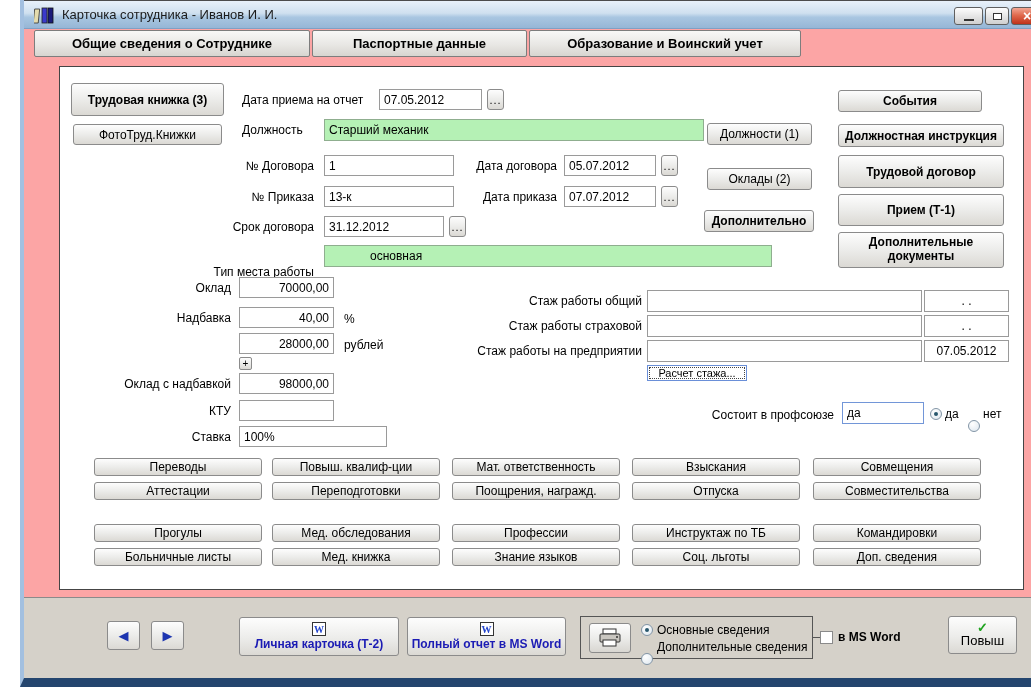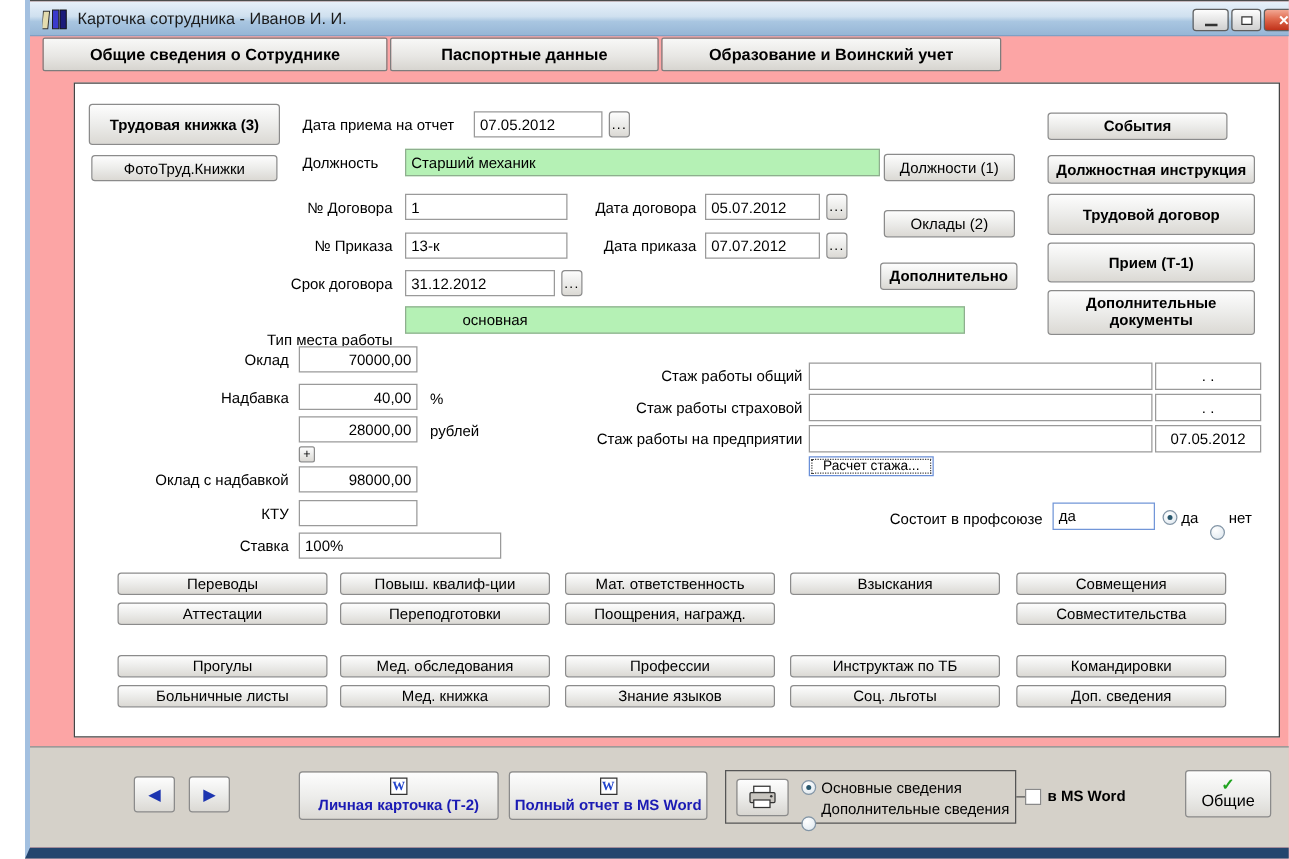--- a/index.html
+++ b/index.html
@@ -161,21 +161,21 @@
 
   <div class="btn abs" style="left:215px;top:357px;width:13px;height:13px;font-size:10px;border-radius:2px;">+</div>
 
   <div class="lbl r abs" style="left:90px;top:374px;width:117px;height:20px;text-align:right;">Оклад с надбавкой</div>
   <div class="input num abs" style="left:215px;top:373px;width:95px;height:21px;">98000,00</div>
 
   <div class="lbl r abs" style="left:120px;top:401px;width:87px;height:20px;">КТУ</div>
   <div class="input num abs" style="left:215px;top:400px;width:95px;height:21px;"></div>
 
   <div class="lbl r abs" style="left:120px;top:427px;width:87px;height:20px;">Ставка</div>
-  <div class="input abs" style="left:215px;top:426px;width:162px;height:21px;text-align:center;">100%</div>
+  <div class="input abs" style="left:215px;top:426px;width:148px;height:21px;text-align:center;">100%</div>
 
   <div class="lbl r abs" style="left:430px;top:291px;width:188px;height:20px;">Стаж работы общий</div>
   <div class="input abs" style="left:623px;top:290px;width:275px;height:22px;"></div>
   <div class="input center abs" style="left:900px;top:290px;width:85px;height:22px;">. .</div>
 
   <div class="lbl r abs" style="left:430px;top:316px;width:188px;height:20px;">Стаж работы страховой</div>
   <div class="input abs" style="left:623px;top:315px;width:275px;height:22px;"></div>
   <div class="input center abs" style="left:900px;top:315px;width:85px;height:22px;">. .</div>
 
   <div class="lbl r abs" style="left:430px;top:341px;width:188px;height:20px;">Стаж работы на предприятии</div>
@@ -193,20 +193,21 @@
 
   <div class="btn gbtn gc1 gr1">Переводы</div>
   <div class="btn gbtn gc2 gr1">Повыш. квалиф-ции</div>
   <div class="btn gbtn gc3 gr1">Мат. ответственность</div>
   <div class="btn gbtn gc4 gr1">Взыскания</div>
   <div class="btn gbtn gc5 gr1">Совмещения</div>
 
   <div class="btn gbtn gc1 gr2">Аттестации</div>
   <div class="btn gbtn gc2 gr2">Переподготовки</div>
   <div class="btn gbtn gc3 gr2">Поощрения, награжд.</div>
+  <div class="btn gbtn gc4 gr2">Отпуска</div>
   <div class="btn gbtn gc5 gr2">Совместительства</div>
 
   <div class="btn gbtn gc1 gr3">Прогулы</div>
   <div class="btn gbtn gc2 gr3">Мед. обследования</div>
   <div class="btn gbtn gc3 gr3">Профессии</div>
   <div class="btn gbtn gc4 gr3">Инструктаж по ТБ</div>
   <div class="btn gbtn gc5 gr3">Командировки</div>
 
   <div class="btn gbtn gc1 gr4">Больничные листы</div>
   <div class="btn gbtn gc2 gr4">Мед. книжка</div>
@@ -246,16 +247,16 @@
     <div class="radio abs" style="left:60px;top:24px;"></div>
     <div class="rlbl abs" style="left:76px;top:23px;">Дополнительные сведения</div>
   </div>
 
   <div class="abs" style="left:789px;top:637px;width:7px;height:1px;background:#555;"></div>
   <div class="checkbox abs" style="left:796px;top:631px;"></div>
   <div class="rlbl abs" style="left:814px;top:630px;font-weight:bold;">в MS Word</div>
 
   <div class="enter-btn">
     <span class="chk">✓</span>
-    <span class="cap">Общие</span>
+    <span class="cap">Повыш</span>
   </div>
 
 </div>
 
 </body></html>

